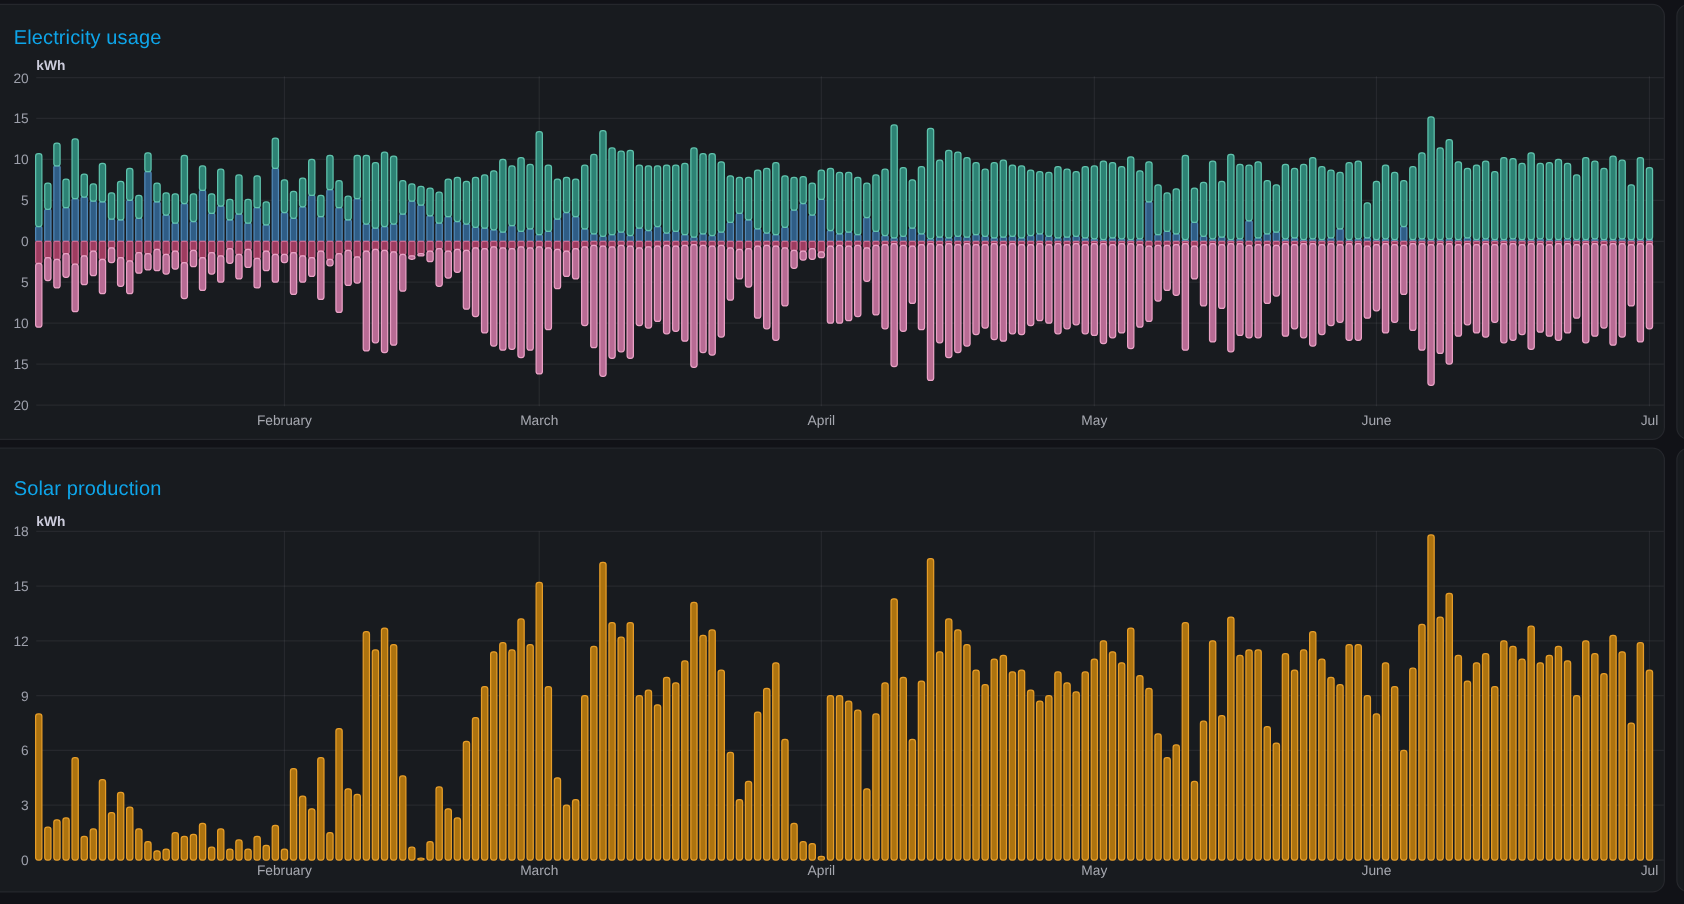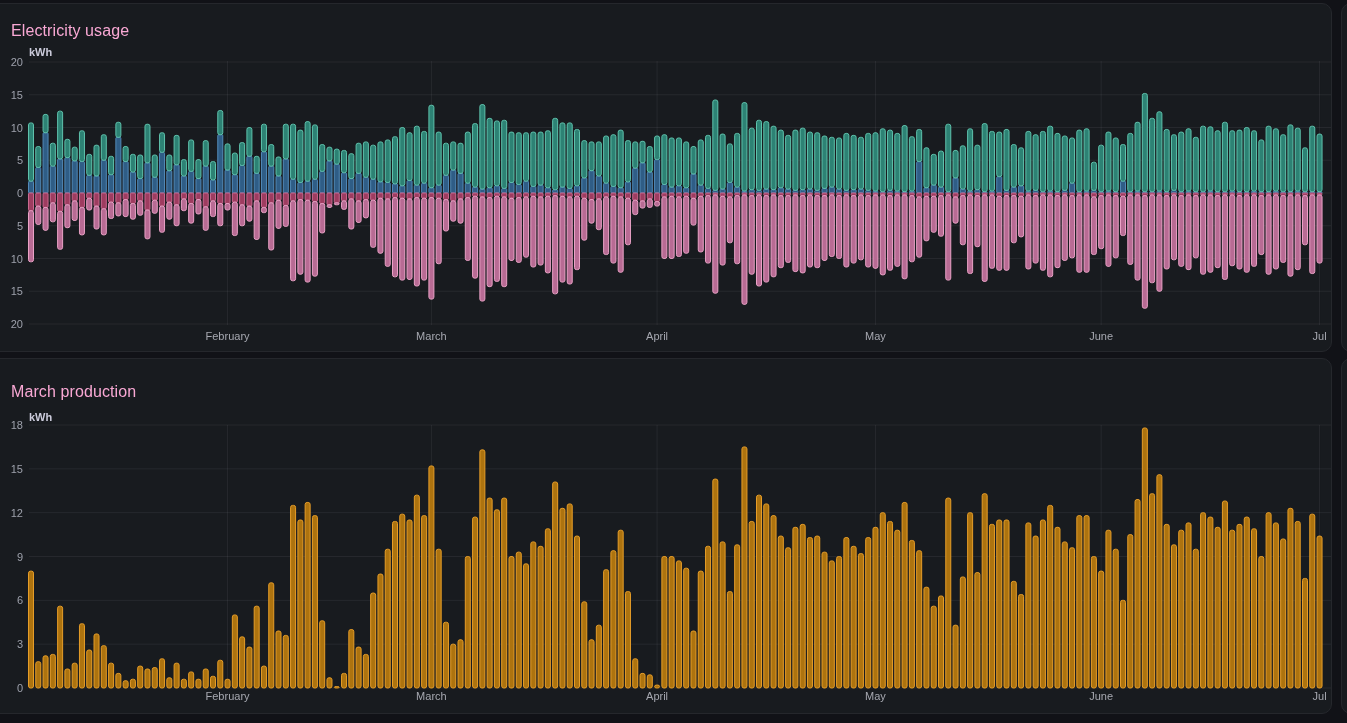--- a/index.html
+++ b/index.html
@@ -14,21 +14,21 @@
   }
   #panel-electricity{left:-10px;top:3px;width:1342px;height:349px;}
   #panel-solar{left:-10px;top:358px;width:1342px;height:356px;}
   .sliver{
     position:absolute;left:1341px;width:14px;background:#181b1f;
     border:1px solid #25272c;border-radius:10px 0 0 10px;box-sizing:border-box;
   }
   #sliver-top{top:3px;height:349px;}
   #sliver-bottom{top:358px;height:356px;}
   .panel-title{
-    position:absolute;left:20px;font-size:16px;font-weight:500;color:#f9a8d4;
+    position:absolute;left:20px;font-size:16px;font-weight:500;color:#0ea5e9;
     letter-spacing:.1px;cursor:pointer;white-space:nowrap;
   }
   #panel-electricity .panel-title{top:18px;}
   #panel-solar .panel-title{top:24px;}
   .chart-svg{position:absolute;left:10px;top:0;}
   .ytick{font-size:11px;fill:#9da0ab;}
   .xtick{font-size:11px;fill:#a6a8b0;}
   .unit-label{font-size:11px;font-weight:bold;fill:#ccccdc;}
 </style>
 </head>
@@ -791,21 +791,21 @@
         <rect x="1286.94" y="190.965" width="5" height="81.22" rx="2"></rect>
         <rect x="1294.22" y="190.965" width="5" height="74.67" rx="2"></rect>
         <rect x="1301.5" y="191.62" width="5" height="49.125" rx="2"></rect>
         <rect x="1308.78" y="190.965" width="5" height="78.6" rx="2"></rect>
         <rect x="1316.06" y="190.965" width="5" height="68.12" rx="2"></rect>
       </g>
     </svg>
 </div>
 
 <div class="panel" id="panel-solar">
-  <div class="panel-title">March production</div>
+  <div class="panel-title">Solar production</div>
   <svg class="chart-svg" id="solar-svg" width="1334" height="356">
       <g>
         <line x1="28" x2="1330" y1="66.01999999999998" y2="66.01999999999998" stroke="rgba(204,204,220,0.08)" stroke-width="1"></line>
         <line x1="28" x2="1330" y1="109.85000000000002" y2="109.85000000000002" stroke="rgba(204,204,220,0.08)" stroke-width="1"></line>
         <line x1="28" x2="1330" y1="153.68" y2="153.68" stroke="rgba(204,204,220,0.08)" stroke-width="1"></line>
         <line x1="28" x2="1330" y1="197.51" y2="197.51" stroke="rgba(204,204,220,0.08)" stroke-width="1"></line>
         <line x1="28" x2="1330" y1="241.34" y2="241.34" stroke="rgba(204,204,220,0.08)" stroke-width="1"></line>
         <line x1="28" x2="1330" y1="285.17" y2="285.17" stroke="rgba(204,204,220,0.08)" stroke-width="1"></line>
         <line x1="28" x2="1330" y1="329" y2="329" stroke="rgba(204,204,220,0.08)" stroke-width="1"></line>
         <line x1="226.56" x2="226.56" y1="66" y2="329" stroke="rgba(204,204,220,0.08)" stroke-width="1"></line>

